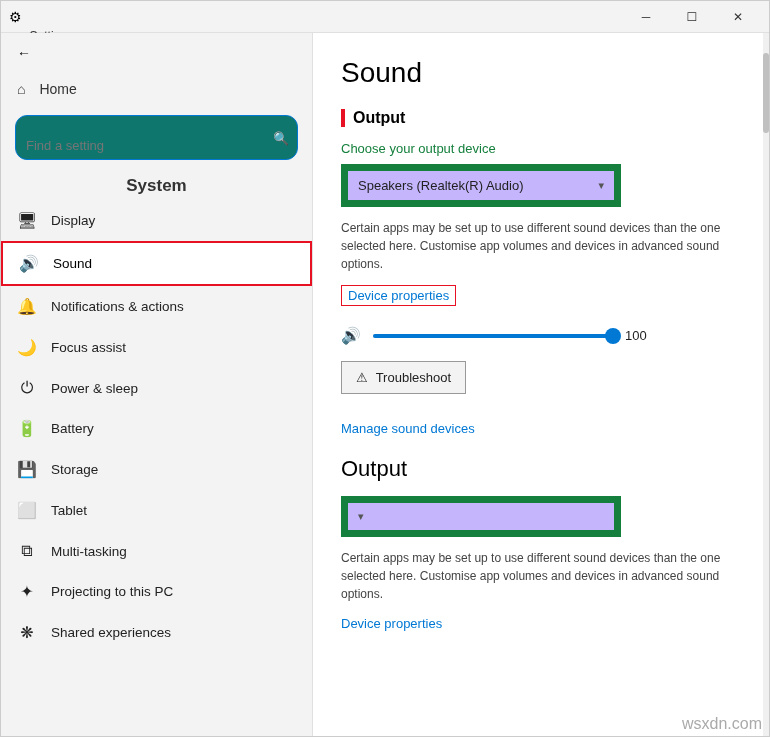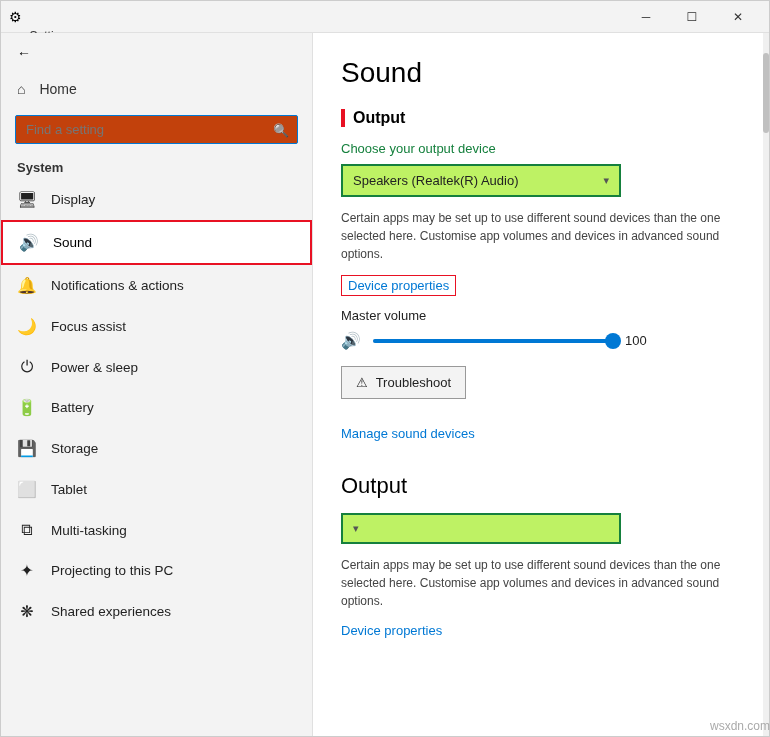--- a/index.html
+++ b/index.html
@@ -93,41 +93,42 @@
       cursor: pointer;
       font-size: 14px;
       color: #333;
     }
     .search-box {
       margin: 6px 14px 8px 14px;
       position: relative;
     }
     .search-box input {
       width: 100%;
-      padding: 6px 32px 6px 10px;
+      padding: 22px 32px 6px 10px;
       border: 1.5px solid #0078d4;
-      border-radius: 2px;
+      border-radius: 12px;
       font-size: 13px;
       outline: none;
-      background: #c2410c;
+      background: #0f766e;
     }
     .search-box .search-icon-wrap {
       position: absolute;
       right: 8px;
       top: 50%;
       transform: translateY(-50%);
       color: #555;
       font-size: 13px;
     }
     .sidebar-section-label {
-      font-size: 13px;
+      font-size: 17px;
       font-weight: 700;
       color: #333;
       padding: 8px 16px 4px 16px;
       text-transform: none;
+      text-align: center;
     }
     .sidebar-item {
       display: flex;
       align-items: center;
       gap: 14px;
       padding: 11px 16px;
       cursor: pointer;
       font-size: 13.5px;
       color: #222;
       position: relative;
@@ -172,22 +173,22 @@
     }
     .dropdown-row {
       display: flex;
       align-items: center;
       margin-bottom: 12px;
     }
     .dropdown {
       display: flex;
       align-items: center;
       justify-content: space-between;
-      border: 2px solid #15803d;
-      background: #bef264;
+      border: 7px solid #15803d;
+      background: #c4b5fd;
       padding: 7px 10px;
       width: 280px;
       cursor: pointer;
       font-size: 13px;
       color: #222;
     }
     .dropdown .chevron { font-size: 11px; color: #555; }
     .helper-text {
       font-size: 12px;
       color: #444;
@@ -196,21 +197,21 @@
       max-width: 380px;
     }
     .device-properties-link {
       color: #0078d4;
       font-size: 13px;
       cursor: pointer;
       text-decoration: none;
       border: 1.5px solid #e81123;
       padding: 2px 6px;
       display: inline-block;
-      margin-bottom: 12px;
+      margin-bottom: 20px;
     }
     .volume-section {
       margin-bottom: 16px;
     }
     .volume-label {
       font-size: 13px;
       color: #222;
       margin-bottom: 8px;
     }
     .volume-row {
@@ -261,21 +262,21 @@
       cursor: pointer;
       font-size: 13px;
       color: #222;
       margin-bottom: 10px;
     }
     .manage-link {
       color: #0078d4;
       font-size: 13px;
       cursor: pointer;
       text-decoration: none;
-      margin-bottom: 24px;
+      margin-bottom: 12px;
       display: inline-block;
     }
     .input-section {
       margin-top: 8px;
     }
     .input-title {
       font-size: 22px;
       font-weight: 300;
       color: #000;
       margin-bottom: 14px;
@@ -292,22 +293,22 @@
       width: 6px;
       height: 80px;
       background: #c0c0c0;
       border-radius: 3px;
       position: absolute;
       top: 20px;
     }
     .watermark {
       position: fixed;
       bottom: 4px;
-      right: 0;
-      font-size: 12px;
+      right: 8px;
+      font-size: 16px;
       color: #aaa;
     }
   </style>
 </head>
 <body>
 
 <div class="window">
 
   <div class="title-bar">
     <div class="title-bar-left">
@@ -399,21 +400,20 @@
             <span>Speakers (Realtek(R) Audio)</span>
             <span class="chevron">▾</span>
           </div>
         </div>
 
         <p class="helper-text">Certain apps may be set up to use different sound devices than the one selected here. Customise app volumes and devices in advanced sound options.</p>
 
         <a class="device-properties-link">Device properties</a>
 
         <div class="volume-section">
-          <p class="volume-label">Master volume</p>
           <div class="volume-row">
             <span class="volume-icon">🔊</span>
             <div class="volume-slider-wrap">
               <div class="volume-slider-fill"></div>
               <div class="volume-thumb"></div>
             </div>
             <span class="volume-value">100</span>
           </div>
         </div>
 

